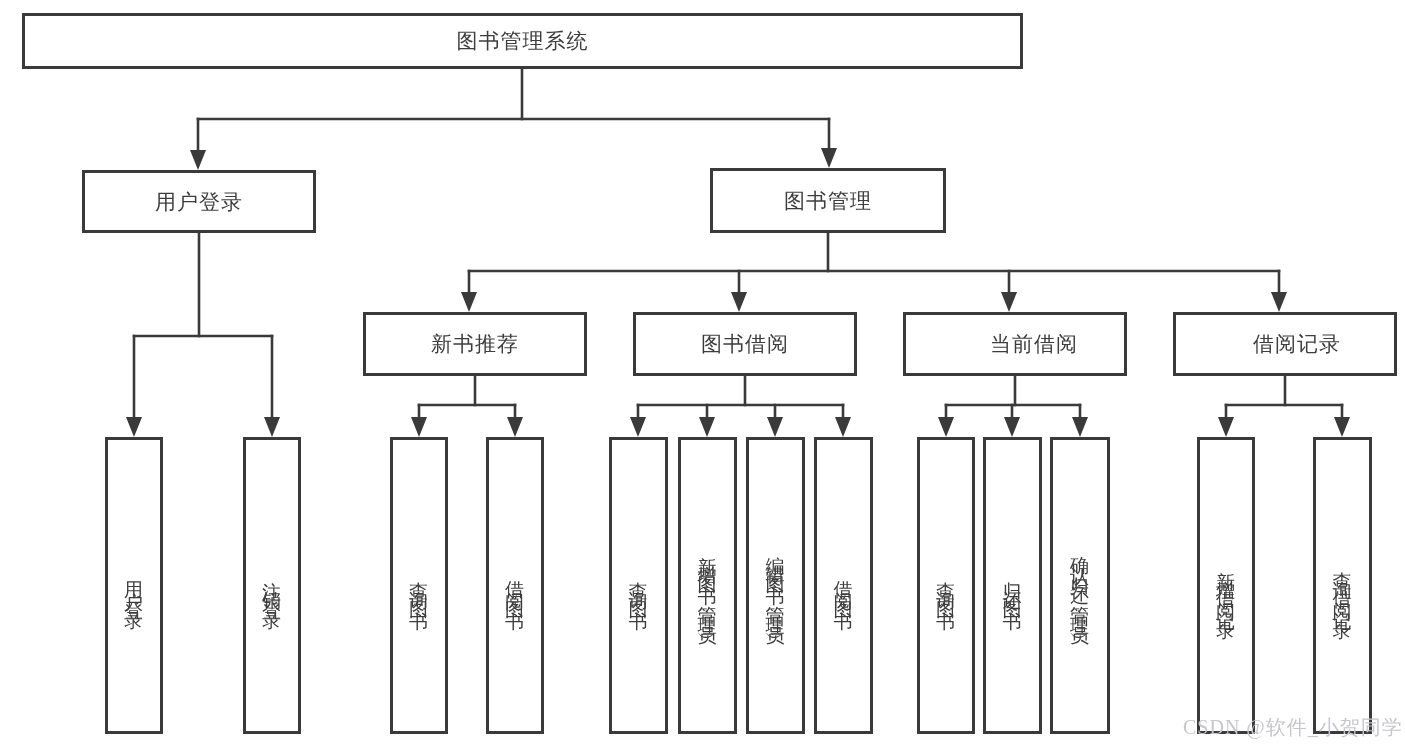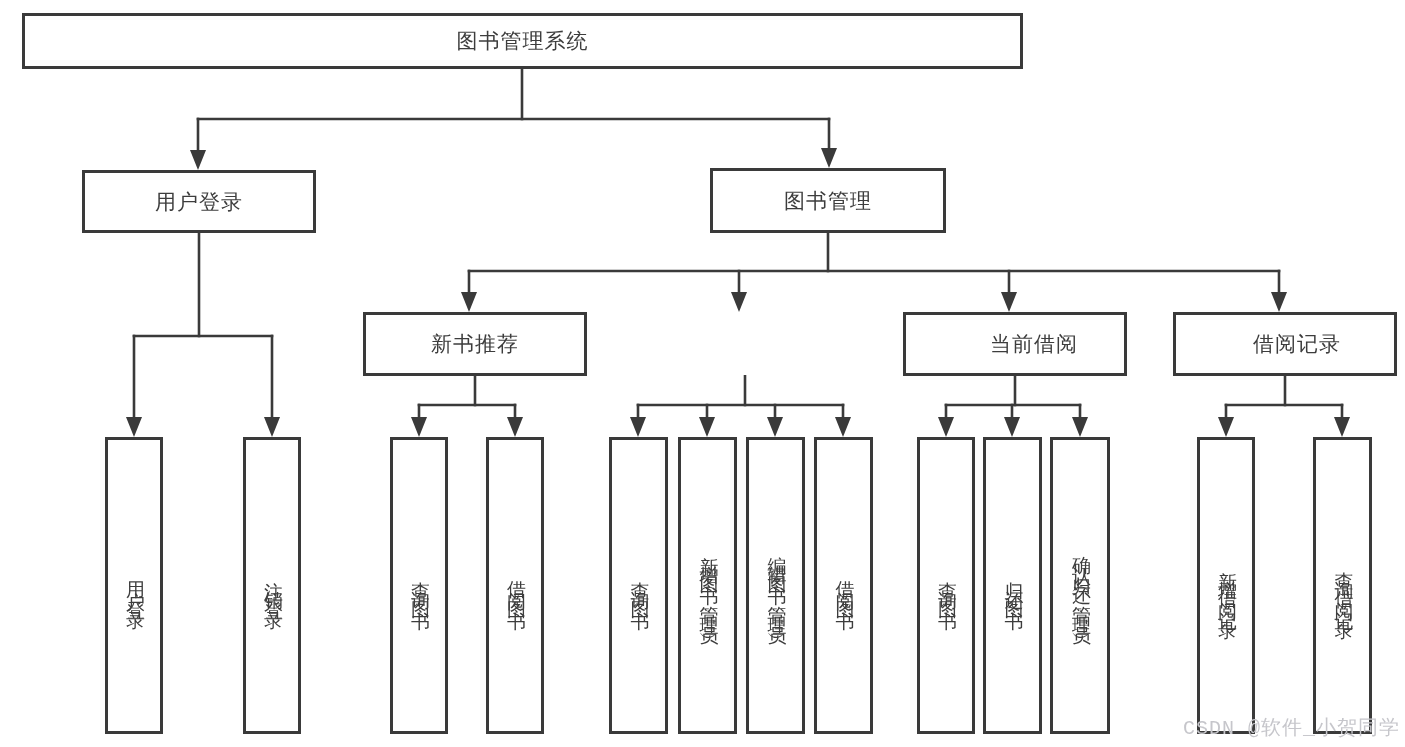--- a/index.html
+++ b/index.html
@@ -6,21 +6,21 @@
     margin: 0;
     padding: 0;
     background: #ffffff;
   }
   #stage {
     position: relative;
     width: 1405px;
     height: 747px;
     background: #ffffff;
     overflow: hidden;
-    font-family: Liberation Mono, monospace;
+    font-family: Liberation Serif, serif;
   }
   #connectors {
     position: absolute;
     left: 0;
     top: 0;
     pointer-events: none;
   }
   .box {
     position: absolute;
     box-sizing: border-box;
@@ -125,20 +125,21 @@
       <polygon points="1334,417 1350,417 1342,437"></polygon>
     </g>
   </svg>
 
   <div class="box h" style="left:22px; top:13px; width:1001px; height:56px;">图书管理系统</div>
 
   <div class="box h" style="left:82px; top:170px; width:234px; height:63px;">用户登录</div>
   <div class="box h" style="left:710px; top:168px; width:236px; height:65px;">图书管理</div>
 
   <div class="box h" style="left:363px; top:312px; width:224px; height:64px;">新书推荐</div>
+  <div class="box h" style="left:633px; top:312px; width:224px; height:64px;">图书借阅</div>
   <div class="box h" style="left:903px; top:312px; width:224px; height:64px;padding-left:38px;">当前借阅</div>
   <div class="box h" style="left:1173px; top:312px; width:224px; height:64px;padding-left:24px;">借阅记录</div>
 
   <div class="box v" style="left:105px; top:437px; width:58px; height:297px;">用户登录</div>
   <div class="box v" style="left:243px; top:437px; width:58px; height:297px;">注销登录</div>
 
   <div class="box v" style="left:390px; top:437px; width:58px; height:297px;">查询图书</div>
   <div class="box v" style="left:486px; top:437px; width:58px; height:297px;">借阅图书</div>
 
   <div class="box v" style="left:609px; top:437px; width:59px; height:297px;">查询图书</div>

